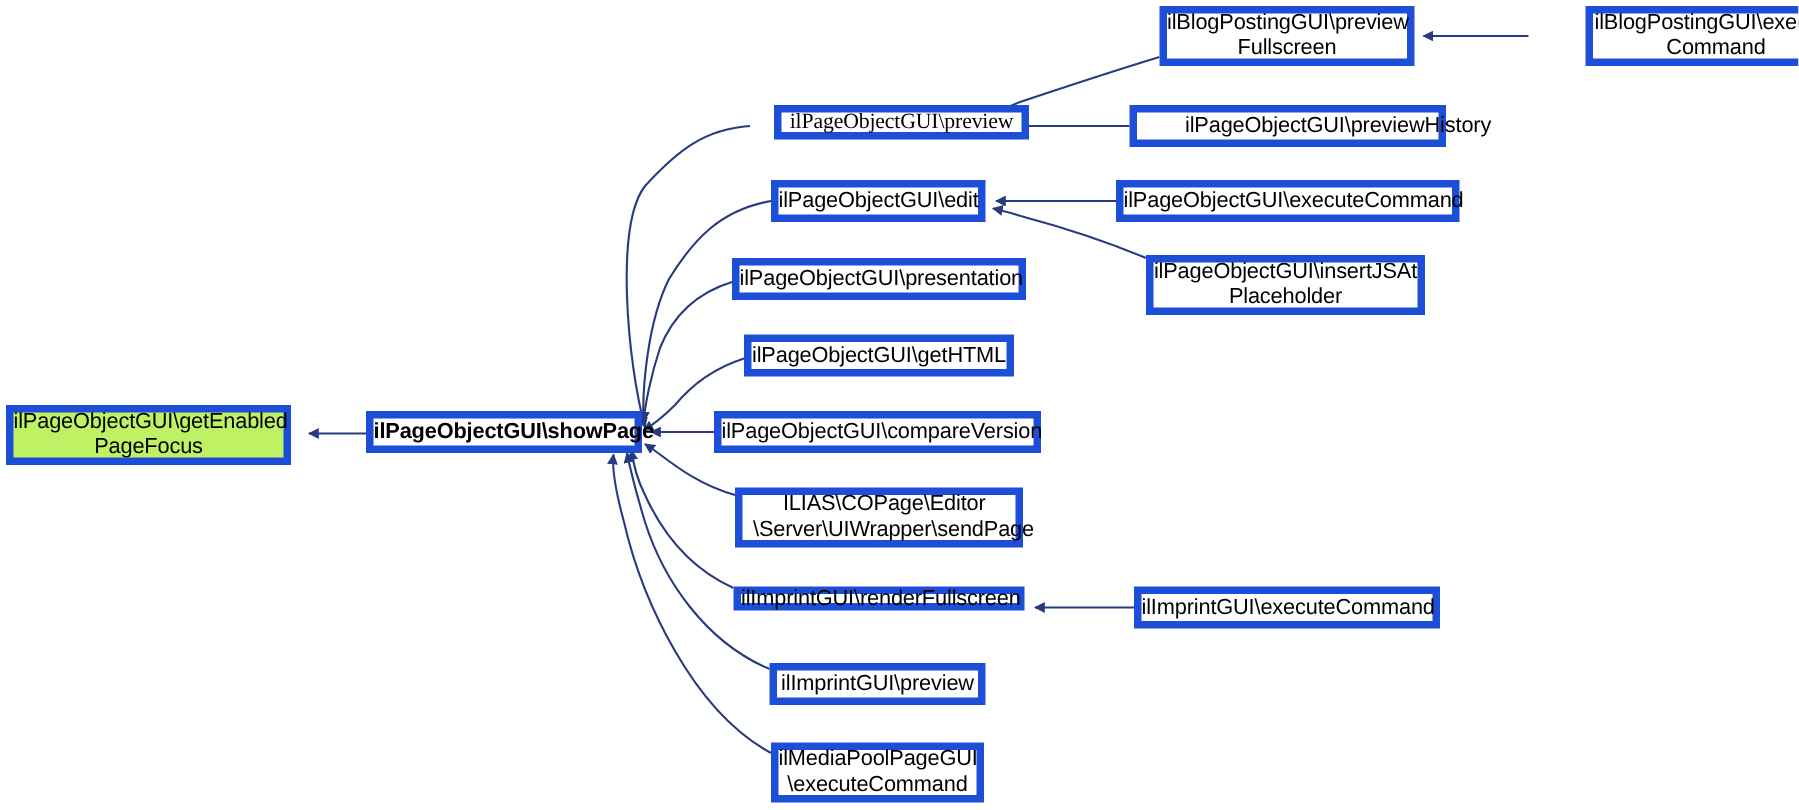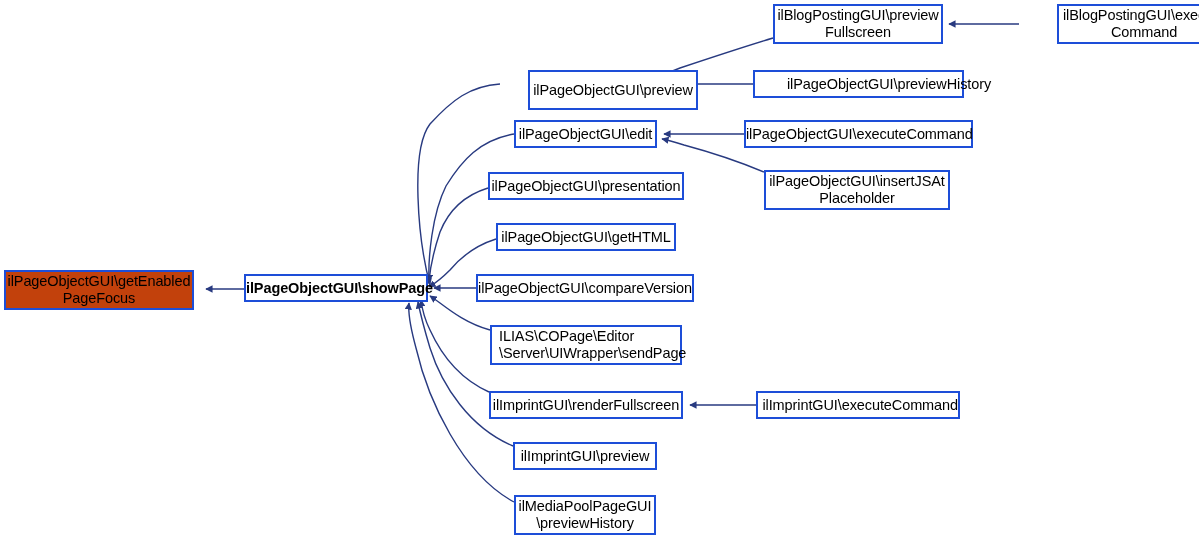--- a/index.html
+++ b/index.html
@@ -18,38 +18,38 @@
   #edge-layer {
     position: absolute;
     left: 0;
     top: 0;
     width: 1199px;
     height: 540px;
   }
   .graph-node {
     position: absolute;
     box-sizing: border-box;
-    border: 2px solid #1d4ed8;
+    border: 5px solid #1d4ed8;
     background: #ffffff;
     color: #000000;
     font-size: 14.5px;
     line-height: 17px;
     display: flex;
     align-items: center;
     justify-content: center;
     text-align: center;
     letter-spacing: -0.1px;
     white-space: pre-line;
   }
   .graph-node.highlight {
-    background: #c2410c;
+    background: #bef264;
   }
   .graph-node.align-left {
     justify-content: flex-start;
-    text-align: left;
+    text-align: center;
     padding-left: 7px;
   }
   .node-label {
     display: block;
     width: 100%;
   }
 </style>
 </head>
 <body>
 
@@ -82,31 +82,31 @@
   </svg>
 
   <div id="nodes-group">
       <div class="graph-node highlight" style="left: 4px; top: 270px; width: 190px; height: 40px;"><span class="node-label">ilPageObjectGUI\getEnabled
 PageFocus</span></div>
       <div class="graph-node" style="left: 244px; top: 274px; width: 184px; height: 28px; font-weight: bold;"><span class="node-label">ilPageObjectGUI\showPage</span></div>
       <div class="graph-node" style="left: 773px; top: 4px; width: 170px; height: 40px;"><span class="node-label">ilBlogPostingGUI\preview
 Fullscreen</span></div>
       <div class="graph-node" style="left: 1019px; top: 4px; width: 174px; height: 40px; margin-left: 38px;"><span class="node-label">ilBlogPostingGUI\execute
 Command</span></div>
-      <div class="graph-node" style="left: 528px; top: 70px; width: 170px; height: 40px;"><span class="node-label">ilPageObjectGUI\preview</span></div>
+      <div class="graph-node" style="left: 516px; top: 70px; width: 170px; height: 23px; font-family: Liberation Serif, serif;"><span class="node-label">ilPageObjectGUI\preview</span></div>
       <div class="graph-node" style="left: 753px; top: 70px; width: 211px; height: 28px; padding-left: 32px;"><span class="node-label">ilPageObjectGUI\previewHistory</span></div>
       <div class="graph-node" style="left: 514px; top: 120px; width: 143px; height: 28px;"><span class="node-label">ilPageObjectGUI\edit</span></div>
       <div class="graph-node" style="left: 744px; top: 120px; width: 229px; height: 28px;"><span class="node-label">ilPageObjectGUI\executeCommand</span></div>
       <div class="graph-node" style="left: 764px; top: 170px; width: 186px; height: 40px;"><span class="node-label">ilPageObjectGUI\insertJSAt
 Placeholder</span></div>
       <div class="graph-node" style="left: 488px; top: 172px; width: 196px; height: 28px;"><span class="node-label">ilPageObjectGUI\presentation</span></div>
       <div class="graph-node" style="left: 496px; top: 223px; width: 180px; height: 28px;"><span class="node-label">ilPageObjectGUI\getHTML</span></div>
       <div class="graph-node" style="left: 476px; top: 274px; width: 218px; height: 28px;"><span class="node-label">ilPageObjectGUI\compareVersion</span></div>
       <div class="graph-node align-left" style="left: 490px; top: 325px; width: 192px; height: 40px;"><span class="node-label">ILIAS\COPage\Editor
 \Server\UIWrapper\sendPage</span></div>
-      <div class="graph-node" style="left: 489px; top: 391px; width: 194px; height: 28px;"><span class="node-label">ilImprintGUI\renderFullscreen</span></div>
+      <div class="graph-node" style="left: 489px; top: 391px; width: 194px; height: 16px;"><span class="node-label">ilImprintGUI\renderFullscreen</span></div>
       <div class="graph-node" style="left: 756px; top: 391px; width: 204px; height: 28px; text-align: right;"><span class="node-label">ilImprintGUI\executeCommand</span></div>
       <div class="graph-node" style="left: 513px; top: 442px; width: 144px; height: 28px;"><span class="node-label">ilImprintGUI\preview</span></div>
       <div class="graph-node" style="left: 514px; top: 495px; width: 142px; height: 40px;"><span class="node-label">ilMediaPoolPageGUI
-\previewHistory</span></div>
+\executeCommand</span></div>
     </div>
 
 </div>
 
 </body></html>

